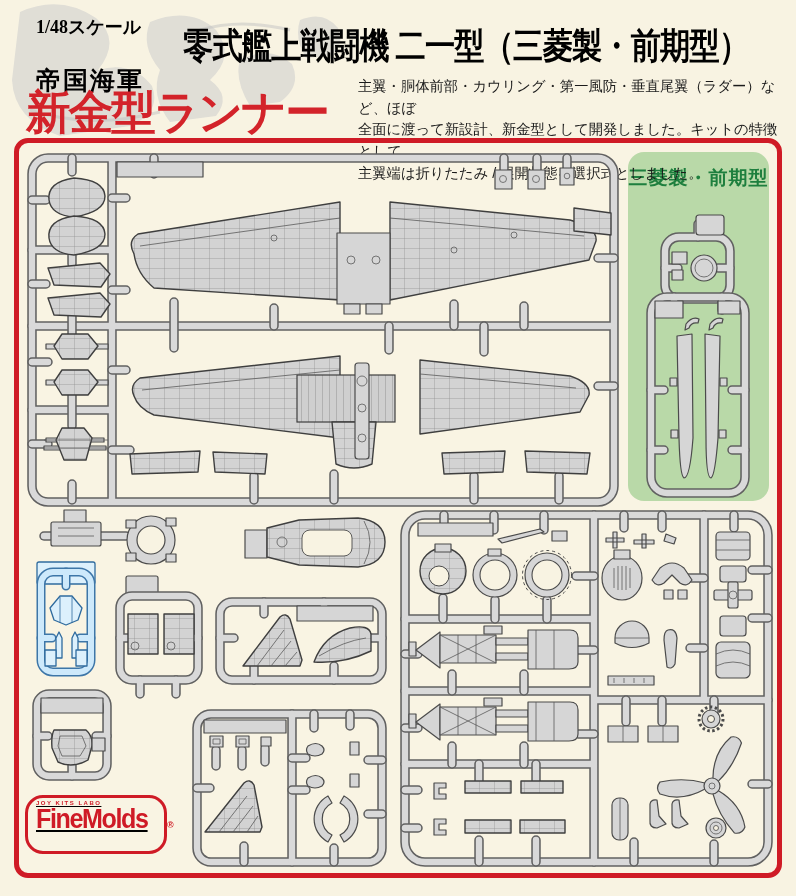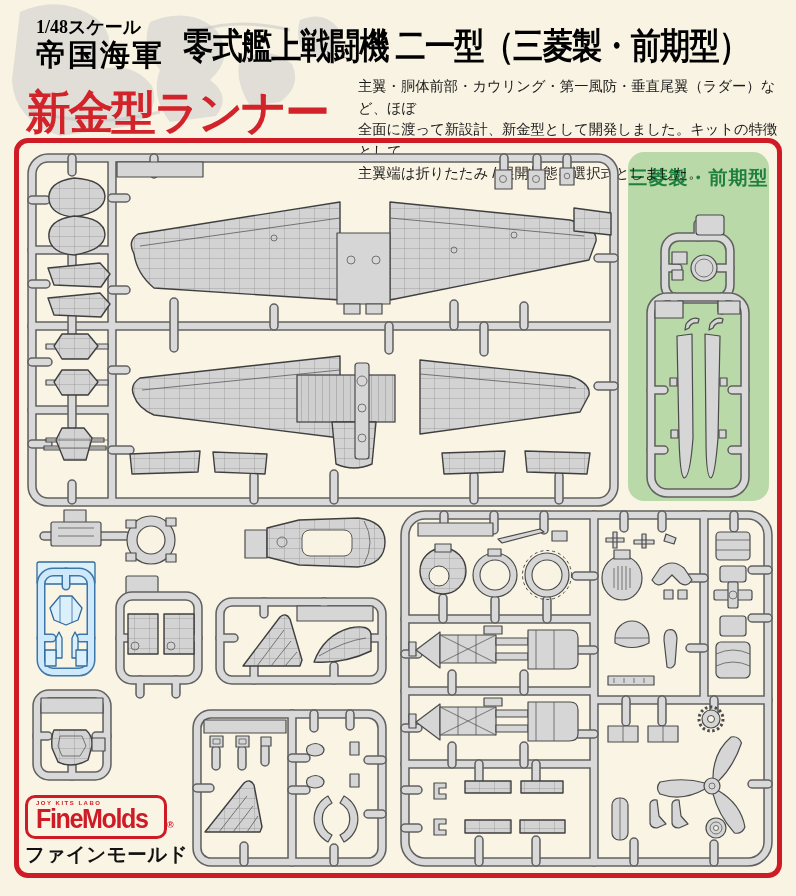--- a/index.html
+++ b/index.html
@@ -4,40 +4,40 @@
 <style>
   html,body{margin:0;padding:0;}
   body{width:796px;height:896px;background:#f8f3e2;font-family:"Liberation Sans",sans-serif;overflow:hidden;}
   .page{position:relative;width:796px;height:896px;}
 
   
   .header{position:absolute;left:0;top:0;width:796px;height:167px;}
   .wm{position:absolute;left:0;top:0;z-index:0;}
   .scale-block{position:absolute;left:36px;top:18px;z-index:2;font-family:"Liberation Serif",serif;color:#000;}
   .scale1{font-size:18px;font-weight:bold;line-height:1.1;letter-spacing:0;}
-  .scale2{font-size:30px;font-weight:bold;line-height:1.1;letter-spacing:2px;}
+  .scale2{font-size:25px;font-weight:bold;line-height:1.1;letter-spacing:2px;margin-top:29px;}
   .title{position:absolute;left:183px;top:22px;z-index:2;font-family:"Liberation Serif",serif;
          font-size:36px;font-weight:bold;color:#000;white-space:nowrap;letter-spacing:-1px;
          transform:scaleX(.84);transform-origin:left top;}
   .highlight{position:absolute;left:26px;top:82px;z-index:2;font-size:46px;font-weight:900;
          color:#d3232a;white-space:nowrap;letter-spacing:-2px;transform:scaleX(.97);transform-origin:left top;}
   .desc{position:absolute;left:358px;top:76px;width:428px;z-index:2;font-size:14.3px;color:#1b1b1b;line-height:1.52;}
 
   
   .main-box{position:absolute;left:14px;top:138px;width:758px;height:730px;border:5px solid #cf1b26;
             border-radius:14px;background:#f9f4e3;}
   .sprue-svg{position:absolute;left:-5px;top:-5px;width:768px;height:742px;z-index:2;pointer-events:none;}
 
   .green-box{position:absolute;left:609px;top:9px;width:141px;height:349px;background:#b9d9a8;
              border-radius:16px;z-index:1;text-align:center;padding-top:13px;box-sizing:border-box;}
   .green-line{font-size:19px;font-weight:900;color:#1e7f3e;line-height:1.35;letter-spacing:1px;}
 
   
   .logo{position:absolute;left:6px;top:652px;width:170px;z-index:3;}
-  .logo-box{display:inline-block;border:3px solid #cf1b26;border-radius:10px;padding:2px 8px 2px;}
+  .logo-box{display:inline-block;border:3px solid #cf1b26;border-radius:18px;padding:2px 8px 17px;text-decoration:underline;}
   .logo-tagline{font-size:6px;font-weight:bold;color:#cf1b26;letter-spacing:1.5px;line-height:1;}
   .logo-brand{font-size:27px;font-weight:900;color:#cf1b26;letter-spacing:-1.5px;line-height:1.02;
               transform:scaleX(.93);transform-origin:left;}
   .logo-reg{font-size:9px;color:#cf1b26;font-weight:bold;}
   .logo-jp{font-size:19.5px;font-weight:900;color:#111;margin-top:2px;letter-spacing:.5px;}
 
   
   .to{fill:none;stroke:#616161;stroke-width:9.5;stroke-linecap:round;stroke-linejoin:round;}
   .ti{fill:none;stroke:#d9d9d9;stroke-width:6.4;stroke-linecap:round;stroke-linejoin:round;}
   .tob{fill:none;stroke:#3d76a8;stroke-width:9;stroke-linecap:round;}
@@ -365,17 +365,16 @@
         <circle class="dt" cx="702" cy="690" r="6"></circle>
         <circle cx="702" cy="690" r="2.5" fill="#f8f3e2" stroke="#4b4b4b" stroke-width="0.8"></circle>
       </g>
     </svg>
 
     <div class="logo">
       <span class="logo-box">
         <span style="display:block" class="logo-tagline">JOY KITS LABO</span>
         <span style="display:block" class="logo-brand">FineMolds</span>
       </span><span class="logo-reg">®</span>
-      <div class="logo-jp">ファインモールド</div>
     </div>
 
   </div>
 </div>
 
 </body></html>

